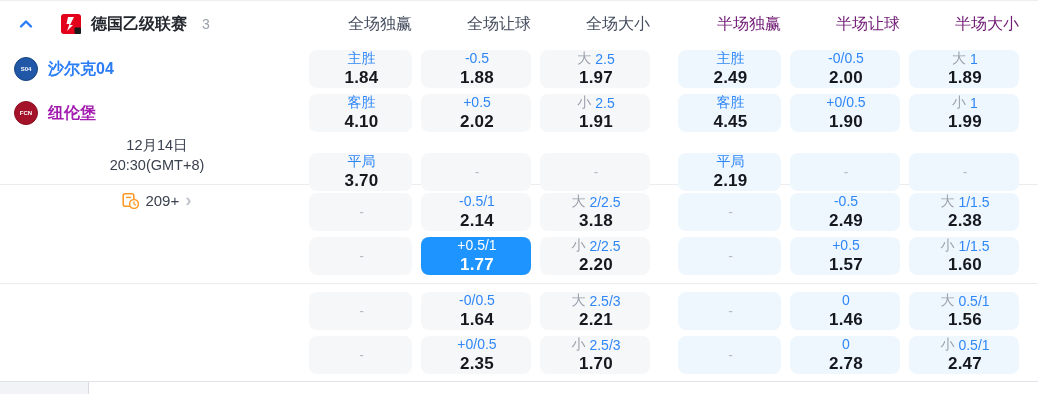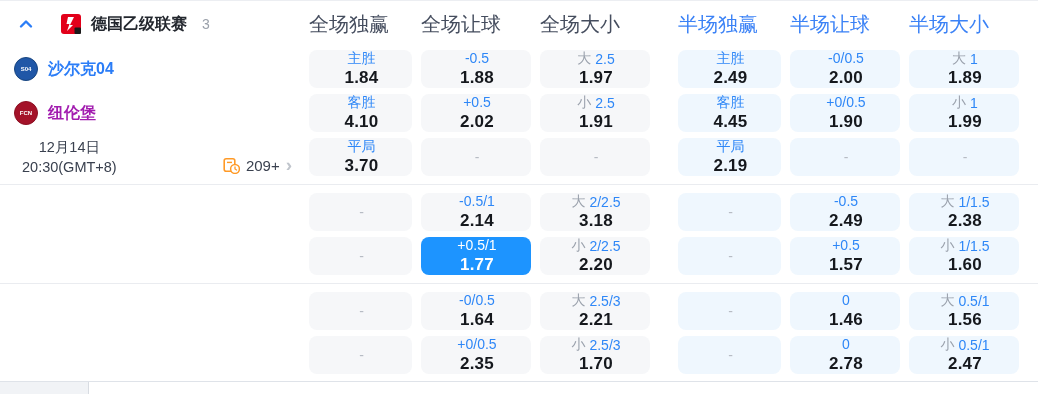--- a/index.html
+++ b/index.html
@@ -9,22 +9,22 @@
     color:#171a20;-webkit-font-smoothing:antialiased;
   }
   .panel{border-top:1px solid #eceef2;}
   .grid{
     display:grid;
     grid-template-columns:300px 103px 110px 110px 10px 103px 110px 110px;
     column-gap:9px;align-items:center;
   }
   .header-row{height:46px;}
   .body-row{height:44px;}
-  .hdr{font-size:20px;text-align:left;color:#454d5e;}
-  .hdr.half{color:#3b82f6;}
+  .hdr{font-size:16px;text-align:right;color:#454d5e;}
+  .hdr.half{color:#701a75;}
   .spacer{width:10px;height:1px;}
   .cell{
     height:38px;border-radius:8px;display:flex;align-items:center;
     justify-content:space-between;padding:0 13px 0 15px;box-sizing:border-box;
     font-size:14px;cursor:pointer;user-select:none;flex-direction:column;
   }
   .cell.full{background:#f6f7f9;}
   .cell.half{background:#eff7fe;}
   .cell.selected{background:#1d94ff;}
   .cell.selected .lbl,.cell.selected .side,.cell.selected .line,.cell.selected .val{color:#ffffff;}
@@ -42,21 +42,21 @@
   .league-logo{margin-left:27px;flex:0 0 20px;}
   .league-name{margin-left:10px;font-size:16px;font-weight:700;color:#23272e;white-space:nowrap;}
   .league-count{margin-left:15px;font-size:14px;color:#9aa0aa;}
   .team-cell{display:flex;align-items:center;padding-left:14px;gap:10px;}
   .team-logo{width:22px;height:22px;border-radius:50%;display:flex;align-items:center;justify-content:center;flex:0 0 22px;}
   .logo-s04{background:#2057a7;border:1px solid #18457f;color:#fff;font-size:6px;font-weight:700;}
   .logo-fcn{background:#a41229;border:1px solid #8c0f22;color:#fff;font-size:6px;font-weight:700;}
   .team-name{font-size:16px;font-weight:700;}
   .team-name.home{color:#2b7df7;}
   .team-name.away{color:#a21caf;}
-  .meta-cell{display:flex;align-items:center;justify-content:space-between;padding:0 8px 0 22px;}
+  .meta-cell{display:flex;align-items:center;justify-content:flex-start;padding:0 8px 0 22px;flex-direction:column;}
   .datetime{text-align:center;font-size:14.5px;color:#3a414f;line-height:1.4;}
   .markets{display:flex;align-items:center;gap:6px;cursor:pointer;margin-top:16px;}
   .markets-count{font-size:15px;color:#3a414f;}
   .chev-right{color:#c0c5cc;font-size:19px;line-height:1;font-weight:700;margin-top:-2px;}
   .bottom-strip{height:12px;border-top:1px solid #dfe3e9;display:flex;margin-top:4px;}
   .bottom-block{width:88px;background:#f1f3f6;border-right:1px solid #d8dce2;}
 </style>
 </head>
 <body>
 

